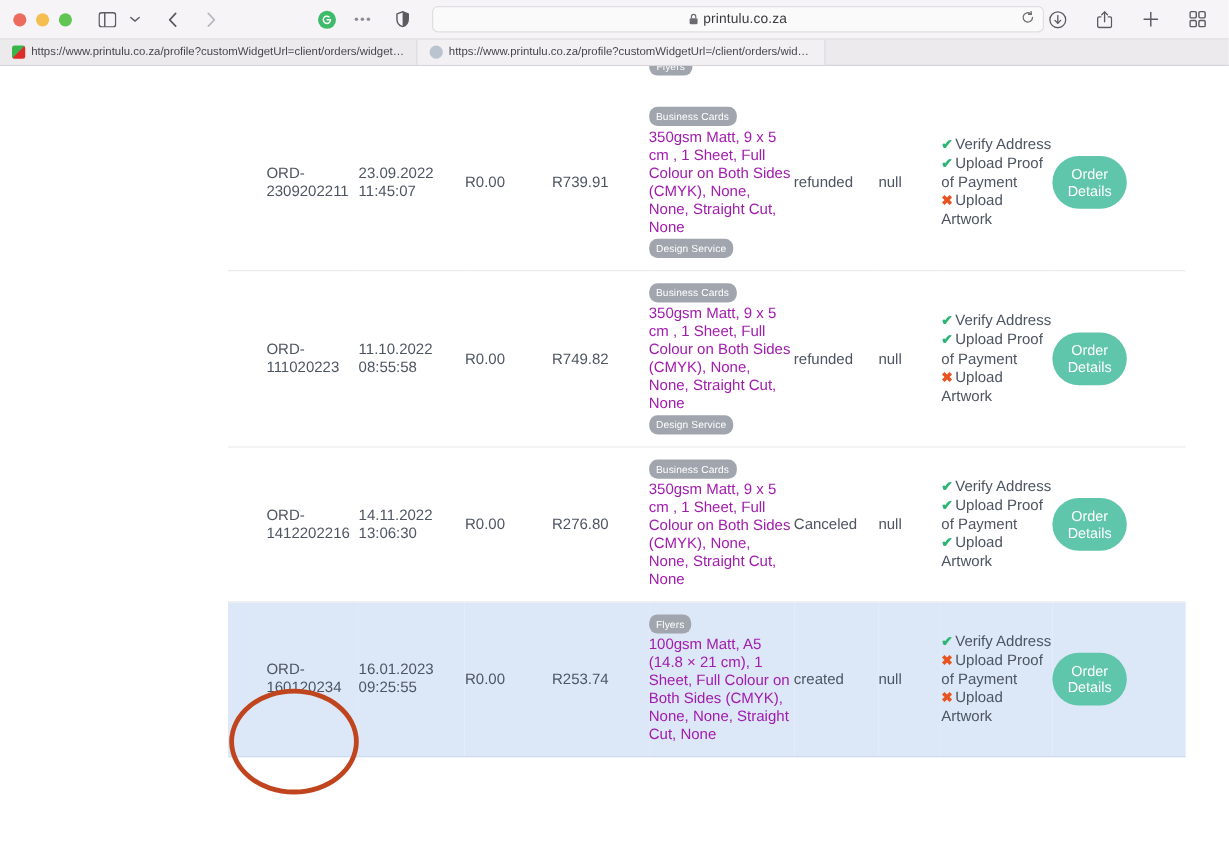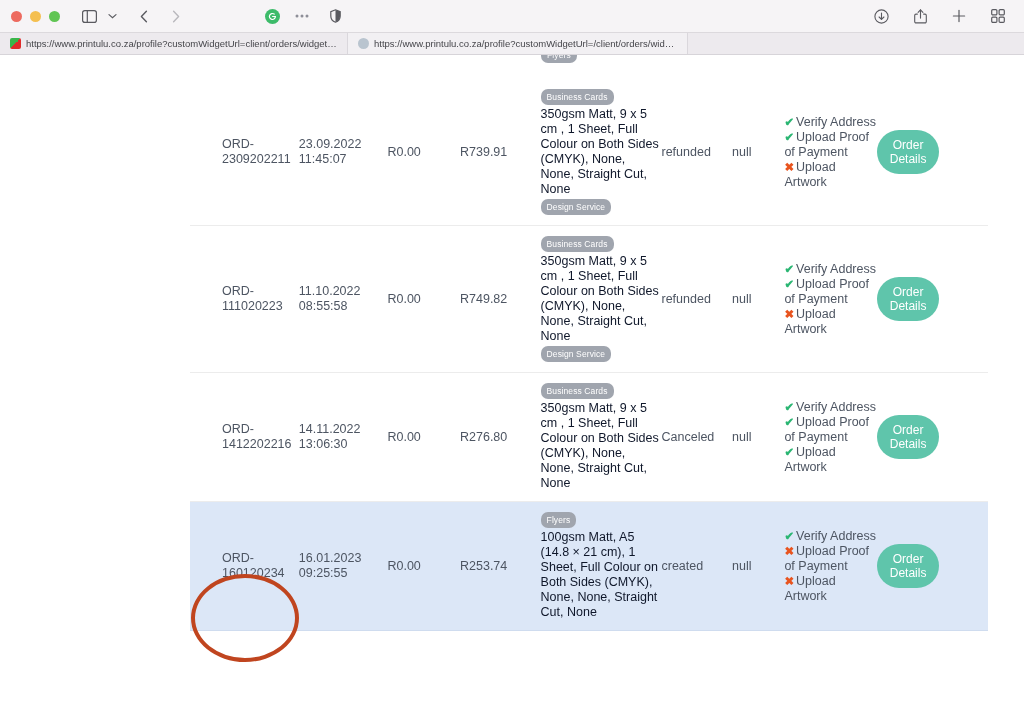--- a/index.html
+++ b/index.html
@@ -154,21 +154,21 @@
     background:#a0a5ae;
     color:#fff;
     font-size:8.5px;
     line-height: 1;
     padding: 3.5px 6px 4px;
     border-radius: 7px;
     letter-spacing:.1px;
     white-space:nowrap;
     margin: 1px 0;
   }
-  .desc-text { display:block; padding: 1px 0; color:#0f172a; }
+  .desc-text { display:block; padding: 1px 0; color:#a21caf; }
 
   .step { display:block; }
   .step .ico { font-weight:bold; margin-right:2px; font-size: 11.5px; }
   .step .ok { color:#2bb673; }
   .step .no { color:#e8541f; }
 
   .btn-details {
     display:block;
     width: 62px;
     height: 44px;
@@ -273,20 +273,35 @@
         </svg>
       </span>
       <span class="tb-icon">
         <svg width="11" height="14" viewBox="0 0 11 14" fill="none" stroke="currentColor" stroke-width="1.2">
           <path d="M5.5 0.8 L10.2 2.6 V7 C10.2 10.2 8 12.4 5.5 13.2 C3 12.4 0.8 10.2 0.8 7 V2.6 Z"></path>
           <path d="M5.5 0.9 L5.5 13.1 C7.9 12.3 10.1 10.2 10.1 7 V2.6 Z" fill="currentColor" stroke="none"></path>
         </svg>
       </span>
     </div>
 
+    <div class="urlbar">
+      <span class="lock">
+        <svg width="8" height="10" viewBox="0 0 8 10" fill="none" stroke="currentColor" stroke-width="1">
+          <rect x="0.7" y="4.2" width="6.6" height="5.1" rx="1.1" fill="currentColor" stroke="none"></rect>
+          <path d="M2.2 4.2 V2.7 A1.8 1.8 0 0 1 5.8 2.7 V4.2"></path>
+        </svg>
+      </span>
+      <span class="url-text">printulu.co.za</span>
+      <span class="reload">
+        <svg width="11" height="11" viewBox="0 0 11 11" fill="none" stroke="currentColor" stroke-width="1.1" stroke-linecap="round">
+          <path d="M9.4 5.5 A3.9 3.9 0 1 1 8.1 2.6"></path>
+          <polyline points="8.2,0.5 8.5,2.9 6.1,2.9"></polyline>
+        </svg>
+      </span>
+    </div>
 
     <div class="right-grp">
       <span class="tb-icon">
         <svg width="15" height="15" viewBox="0 0 15 15" fill="none" stroke="currentColor" stroke-width="1.1" stroke-linecap="round" stroke-linejoin="round">
           <circle cx="7.5" cy="7.5" r="6.6"></circle>
           <line x1="7.5" y1="4" x2="7.5" y2="10.2"></line>
           <polyline points="5.1,8 7.5,10.4 9.9,8"></polyline>
         </svg>
       </span>
       <span class="tb-icon">

